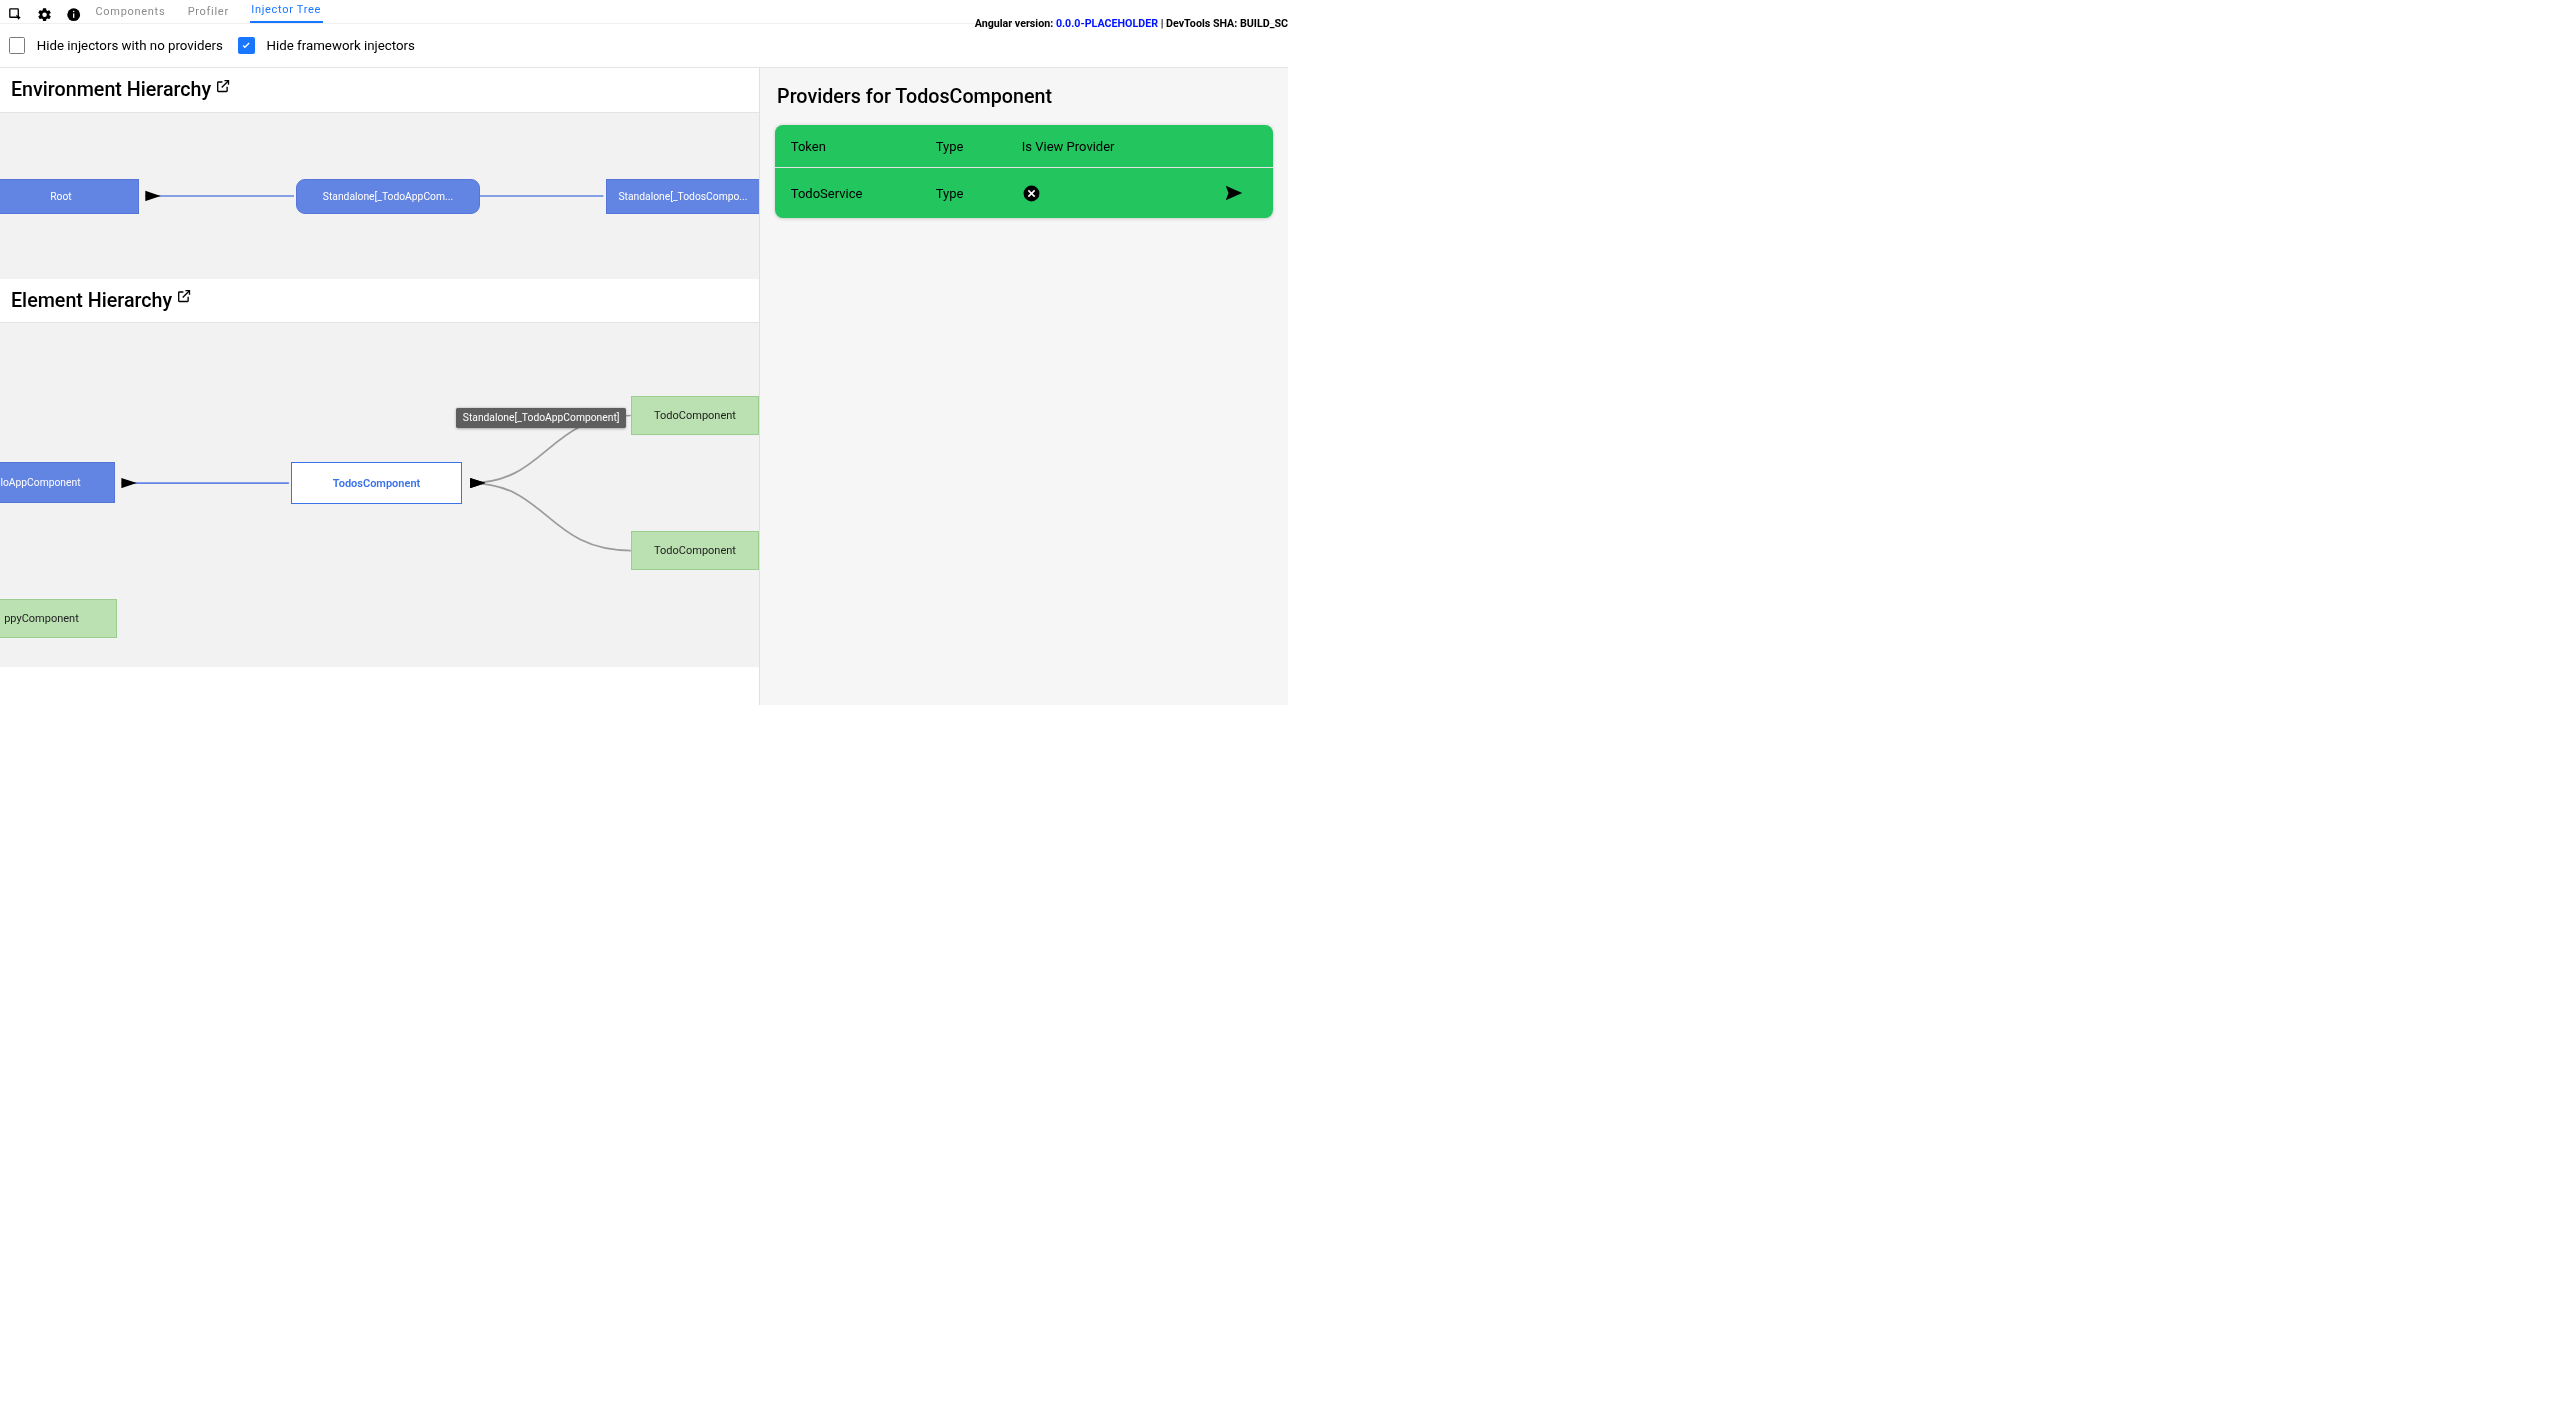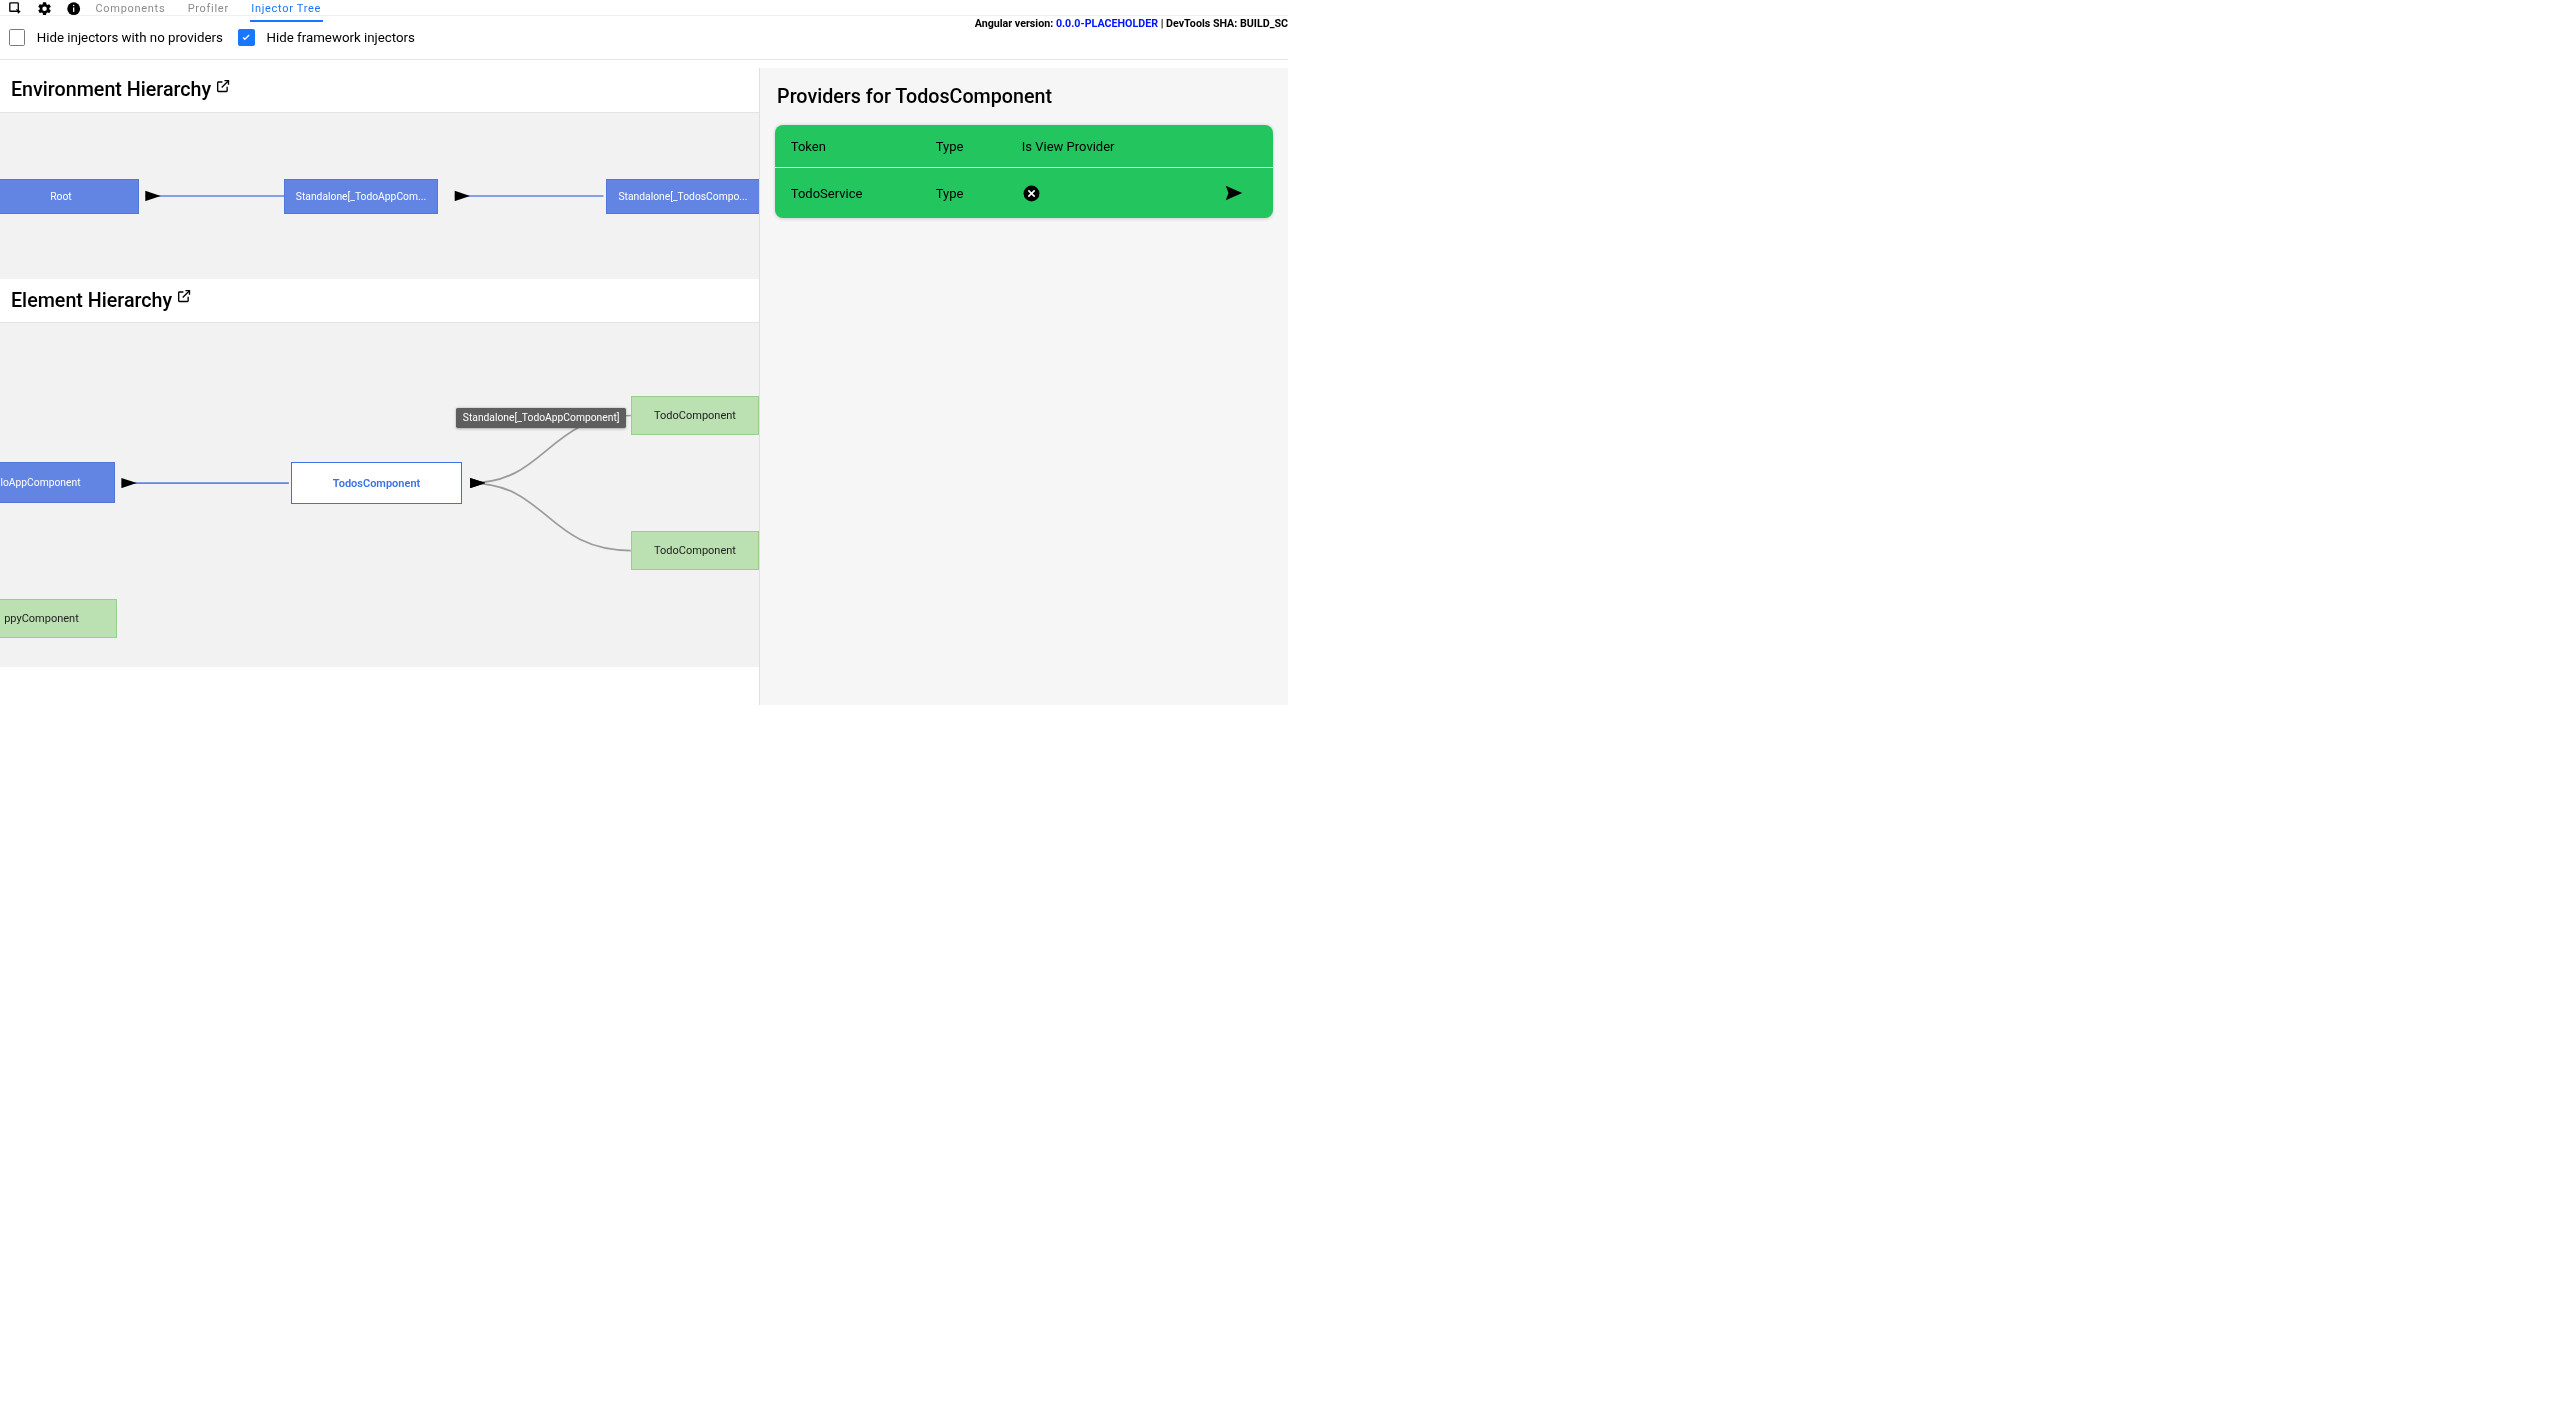--- a/index.html
+++ b/index.html
@@ -9,24 +9,24 @@
     font-family: -apple-system, BlinkMacSystemFont, "Segoe UI", Roboto, Arial, sans-serif;
     background: #fff;
     color: #000;
     position: relative;
     overflow: hidden;
   }
 
   
   .tabbar {
     position: relative;
-    height: 16px;
+    height: 24px;
     border-bottom: 0.9px solid #f0f0f0;
     display: flex;
-    align-items: flex-start;
+    align-items: flex-end;
     padding-left: 6.8px;
   }
   .tabbar .icon-btn {
     width: 17px; height: 17px;
     display: flex; align-items: center; justify-content: center;
     margin-right: 12px;
     color: #000;
   }
   .tablabel {
     font-size: 11px;
@@ -238,21 +238,21 @@
           <marker id="arrB" markerWidth="10" markerHeight="10" refX="9" refY="3" orient="auto">
             <path d="M9,0 L0,3 L9,6 Z" fill="#000"></path>
           </marker>
         </defs>
         <line x1="344" y1="97" x2="170" y2="97" stroke="#6284e3" stroke-width="2" marker-end="url(#arrB)"></line>
         <line x1="706" y1="97" x2="532" y2="97" stroke="#6284e3" stroke-width="2" marker-end="url(#arrB)"></line>
       </svg>
       <div class="node blue" style="left:-17px; top:66px; width:156px;">
           <span>Root</span>
         </div>
-      <div class="node blue" style="left:284px; top:66px; width:154px;">
+      <div class="node blue" style="left:296px; top:66px; width:184px;border-radius:9px;">
           <span>Standalone[_TodoAppCom...</span>
         </div>
       <div class="node blue" style="left:606px; top:66px; width:154px;">
           <span>Standalone[_TodosCompo...</span>
         </div>
     </div>
 
     <div class="sect-title">
       <span>Element Hierarchy</span>
       <span class="open-icon">

